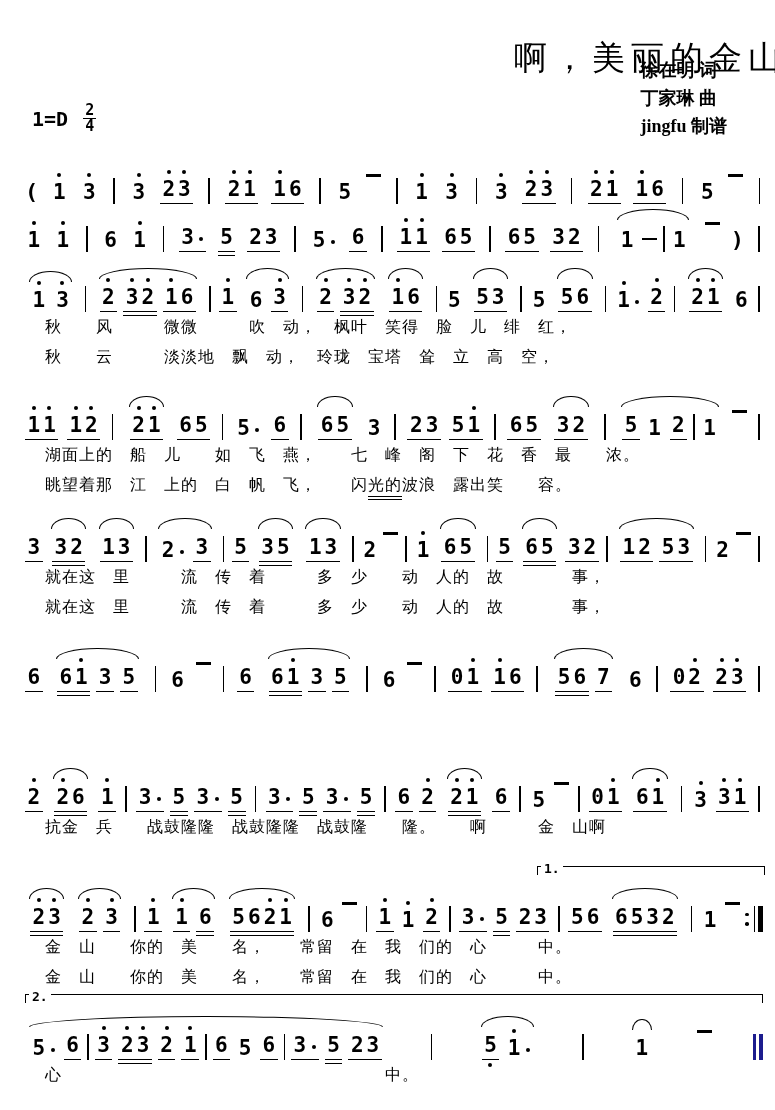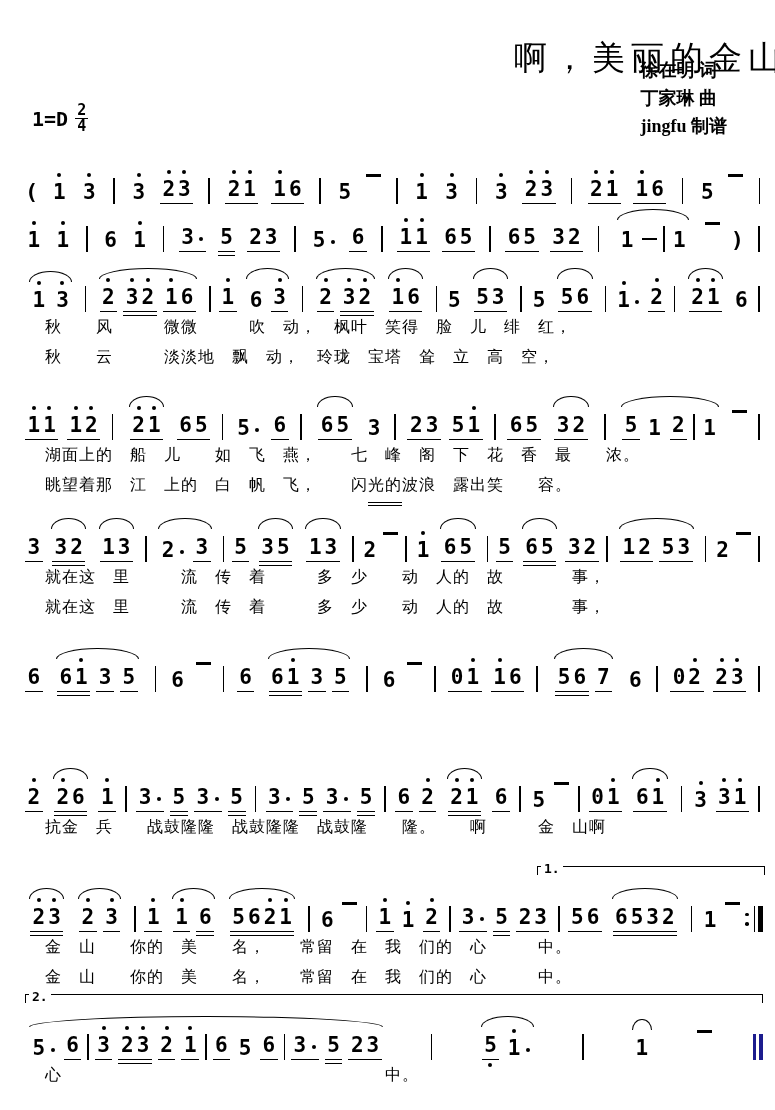--- a/index.html
+++ b/index.html
@@ -6,21 +6,21 @@
   body{width:775px;height:1110px;background:#ffffff;position:relative;overflow:hidden;
        font-family:"Liberation Serif", serif;color:#000;}
   .page{position:absolute;inset:0;}
 
   
   .title{position:absolute;top:36px;left:12px;width:100%;text-align:right;
          font-size:33px;font-weight:normal;letter-spacing:6px;}
   .credits{position:absolute;top:56px;right:48px;text-align:left;
            font-size:18px;font-weight:bold;line-height:28px;}
   .keysig{position:absolute;top:103px;left:32px;font-size:20px;font-weight:bold;
-          font-family:"DejaVu Sans Mono", monospace;display:flex;align-items:center;gap:4px;}
+          font-family:"DejaVu Sans Mono", monospace;display:flex;align-items:center;gap:12px;}
   .frac{display:inline-flex;flex-direction:column;align-items:center;font-size:15px;line-height:15px;margin-left:3px;}
   .frac .num{border-bottom:1.5px solid #000;padding:0 2px;}
 
   
   .sys{position:absolute;left:25px;width:738px;}
   .notes{display:flex;align-items:flex-end;justify-content:space-between;
          padding-top:20px;min-height:48px;font-family:"DejaVu Sans Mono", monospace;
          font-weight:bold;font-size:21px;line-height:24px;}
   .grp{display:inline-flex;align-items:flex-end;position:relative;padding:0 1px;}
   .n{display:inline-block;position:relative;margin:0 1.5px;}
@@ -45,21 +45,21 @@
   .rep .dots i{width:3.5px;height:3.5px;border-radius:50%;background:#000;}
   .vthin{width:1.5px;height:26px;background:#000;}
   .vthick{width:4.5px;height:26px;background:#000;}
   .fin .vthin,.fin .vthick{background:#1c1c8e;width:3.5px;}
   .volta{position:absolute;top:2px;height:8px;border-top:1.6px solid #000;
          border-left:1.6px solid #000;border-right:1.6px solid #000;}
   .volta span{position:absolute;left:3px;top:-6px;background:#fff;padding:0 3px;
               font-size:13px;font-family:"DejaVu Sans Mono", monospace;font-weight:bold;}
   .lyr{white-space:pre;font-size:16px;line-height:30px;letter-spacing:1px;margin-left:20px;}
   .lyr:first-of-type{margin-top:6px;}
-  .lyru{border-bottom:4px double #000;padding-bottom:9px;text-align:right;}
+  .lyru{border-bottom:4px double #000;padding-bottom:3px;text-align:right;}
 </style>
 </head>
 <body>
 
 <div class="page">
   <div class="title">啊，美丽的金山</div>
   <div class="credits">
     <div>徐在明 词</div>
     <div>丁家琳 曲</div>
     <div>jingfu 制谱</div>

